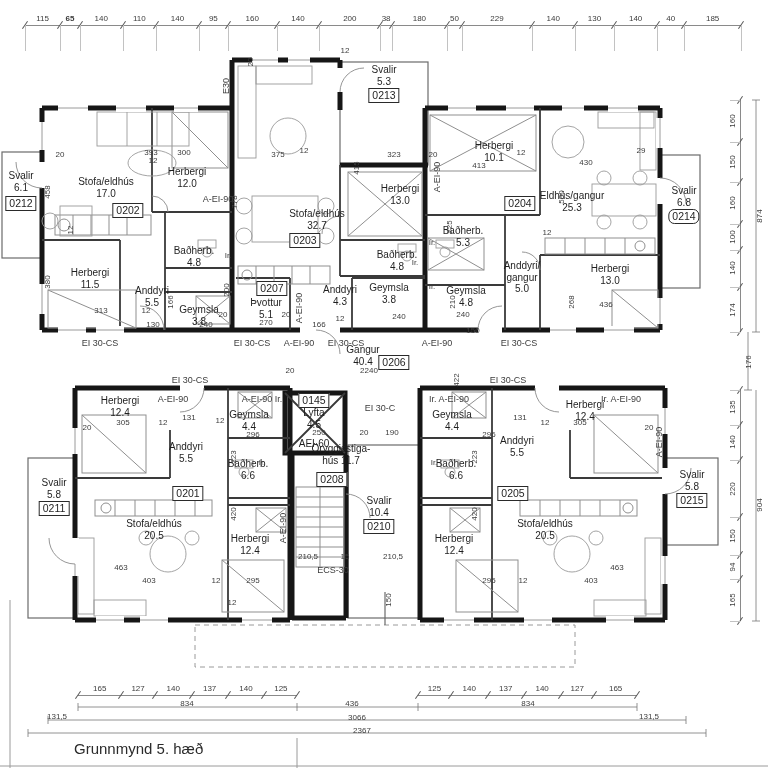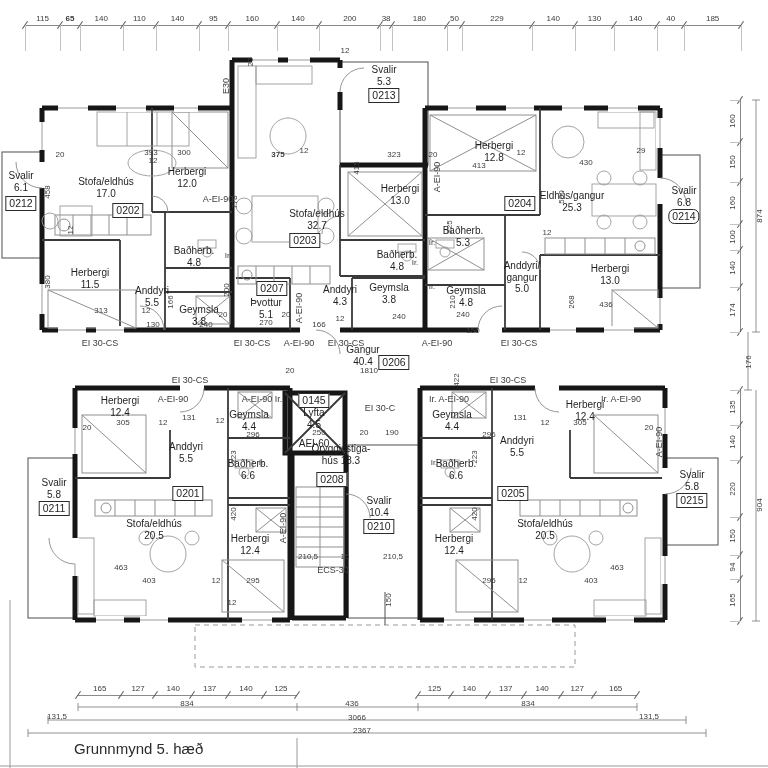--- a/index.html
+++ b/index.html
@@ -328,21 +328,21 @@
       <span>Geymsla</span>
       <span>3.8</span>
     </div>
   <div class="lbl" style="left:266px;top:297px;">
       <span>Þvottur</span>
       <span>5.1</span>
     </div>
 
   <div class="lbl" style="left:494px;top:140px;">
       <span>Herbergi</span>
-      <span>12.8</span>
+      <span>10.1</span>
     </div>
   <div class="lbl" style="left:572px;top:190px;">
       <span>Eldhús/gangur</span>
       <span>25.3</span>
     </div>
   <div class="lbl" style="left:463px;top:225px;">
       <span>Baðherb.</span>
       <span>5.3</span>
     </div>
   <div class="lbl" style="left:466px;top:285px;">
@@ -408,21 +408,21 @@
       <span>Herbergi</span>
       <span>12.4</span>
     </div>
 
   <div class="lbl" style="left:363px;top:344px;">
       <span>Gangur</span>
       <span>40.4</span>
     </div>
   <div class="lbl" style="left:341px;top:443px;">
       <span>Öryggisstiga-</span>
-      <span>hús 18.3</span>
+      <span>hús 11.7</span>
     </div>
   <div class="lbl" style="left:314px;top:407px;">
       <span>Lyfta</span>
       <span>4.5</span>
     </div>
   <div class="lbl" style="left:314px;top:438px;">
       <span>AEI-60</span>
     </div>
 
   <div class="lbl" style="left:379px;top:495px;">
@@ -484,21 +484,21 @@
       <span class="ann rot" style="left: 47px; top: 192px;">458</span>
       <span class="ann rot" style="left: 47px; top: 282px;">380</span>
       <span class="ann rot" style="left: 70px; top: 230px;">12</span>
       <span class="ann" style="left: 101px; top: 310px;">313</span>
       <span class="ann" style="left: 153px; top: 324px;">130</span>
       <span class="ann" style="left: 146px; top: 310px;">12</span>
       <span class="ann rot" style="left: 170px; top: 302px;">166</span>
       <span class="ann rot" style="left: 226px; top: 290px;">200</span>
       <span class="ann" style="left: 206px; top: 324px;">240</span>
       <span class="ann" style="left: 223px; top: 314px;">20</span>
-      <span class="ann" style="left: 278px; top: 154px; font-weight: bold;">375</span>
+      <span class="ann" style="left: 278px; top: 154px;">375</span>
       <span class="ann" style="left: 304px; top: 150px;">12</span>
       <span class="ann rot" style="left: 356px; top: 168px;">415</span>
       <span class="ann" style="left: 394px; top: 154px;">323</span>
       <span class="ann rot" style="left: 234px; top: 202px;">778</span>
       <span class="ann" style="left: 266px; top: 322px;">270</span>
       <span class="ann" style="left: 286px; top: 314px;">20</span>
       <span class="ann" style="left: 319px; top: 324px;">166</span>
       <span class="ann" style="left: 399px; top: 316px;">240</span>
       <span class="ann" style="left: 340px; top: 318px;">12</span>
       <span class="ann rot" style="left: 250px; top: 62px;">20</span>
@@ -509,21 +509,21 @@
       <span class="ann" style="left: 586px; top: 162px;">430</span>
       <span class="ann" style="left: 641px; top: 150px;">29</span>
       <span class="ann rot" style="left: 561px; top: 197px;">500</span>
       <span class="ann rot" style="left: 449px; top: 227px;">225</span>
       <span class="ann" style="left: 463px; top: 314px;">240</span>
       <span class="ann" style="left: 473px; top: 330px;">150</span>
       <span class="ann rot" style="left: 452px; top: 302px;">210</span>
       <span class="ann rot" style="left: 571px; top: 302px;">268</span>
       <span class="ann" style="left: 606px; top: 304px;">436</span>
       <span class="ann" style="left: 547px; top: 232px;">12</span>
-      <span class="ann" style="left: 369px; top: 370px;">1810</span>
+      <span class="ann" style="left: 369px; top: 370px;">2240</span>
       <span class="ann" style="left: 290px; top: 370px;">20</span>
       <span class="ann rot" style="left: 456px; top: 380px;">422</span>
       <span class="ann" style="left: 319px; top: 432px;">250</span>
       <span class="ann" style="left: 392px; top: 432px;">190</span>
       <span class="ann" style="left: 364px; top: 432px;">20</span>
       <span class="ann" style="left: 123px; top: 422px;">305</span>
       <span class="ann" style="left: 189px; top: 417px;">131</span>
       <span class="ann" style="left: 163px; top: 422px;">12</span>
       <span class="ann" style="left: 220px; top: 420px;">12</span>
       <span class="ann" style="left: 253px; top: 434px;">296</span>

